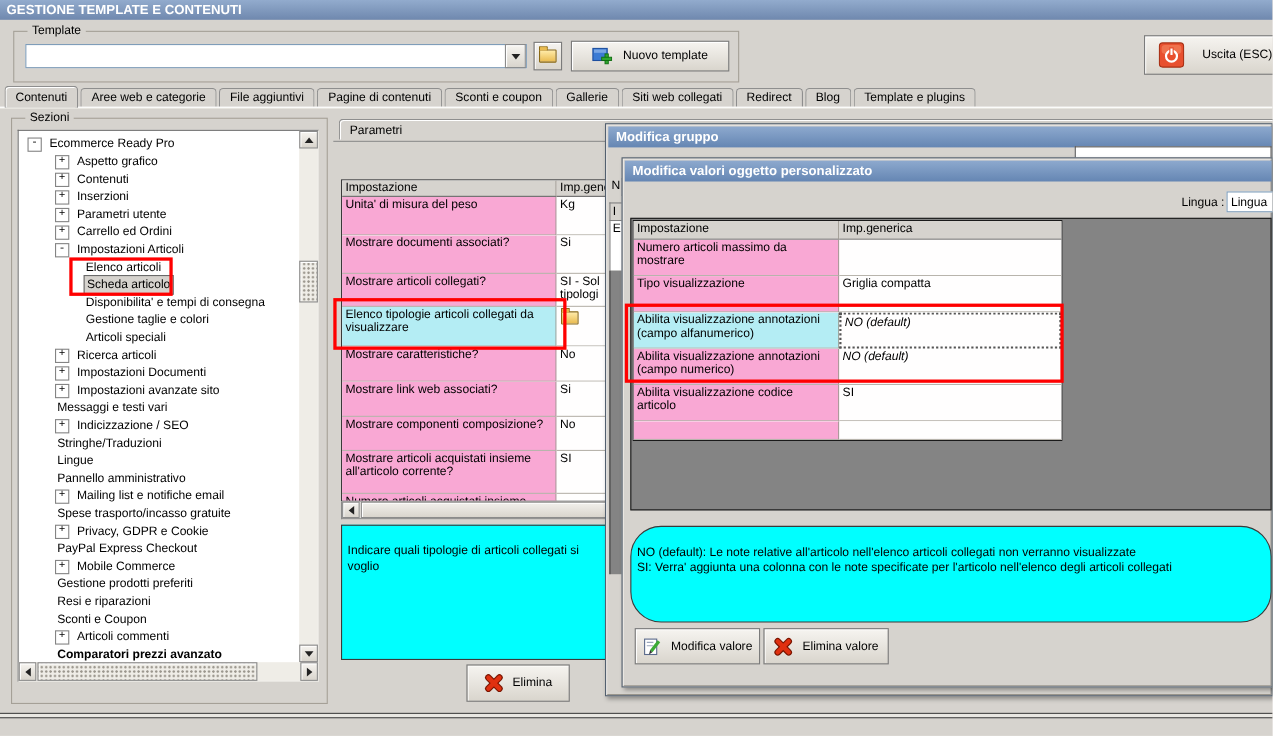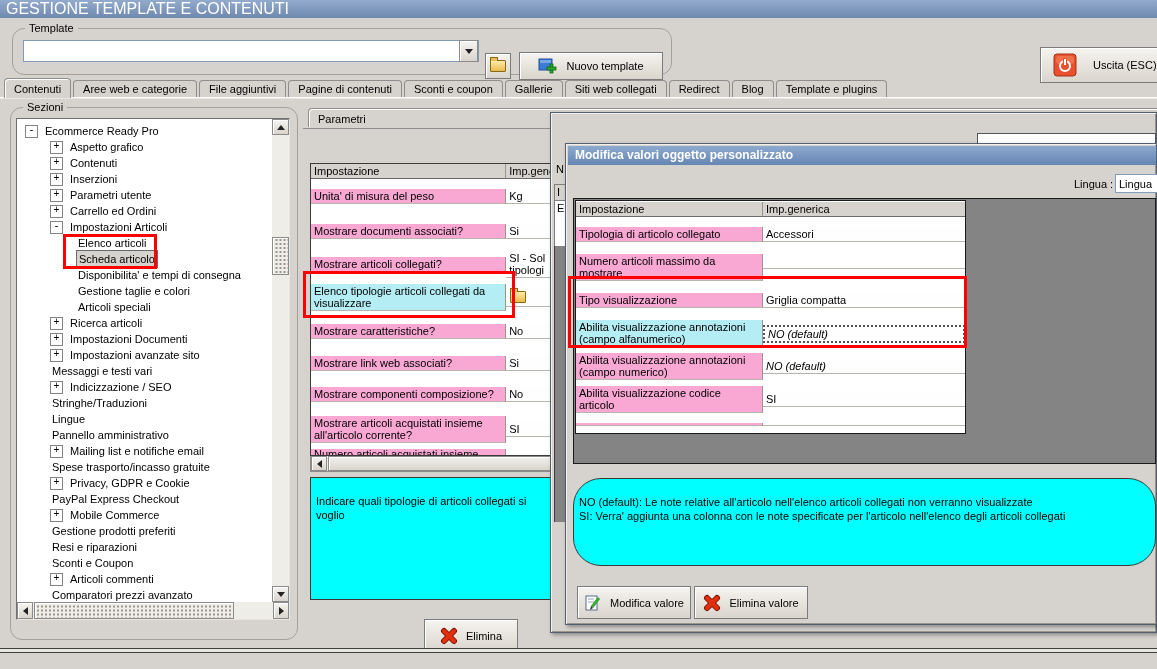--- a/index.html
+++ b/index.html
@@ -2,29 +2,29 @@
 <html><head>
 <meta charset="utf-8">
 <style>
   html,body{margin:0;padding:0;}
   #win{position:relative;width:1157px;height:669px;overflow:hidden;background:#D6D3CE;
        font-family:"Liberation Sans",sans-serif;font-size:11px;color:#000;}
   .abs{position:absolute;box-sizing:border-box;}
 
   
   #titlebar{left:0;top:0;width:1157px;height:18px;background:linear-gradient(#92ABCD,#6F88AE);
-            color:#fff;font-weight:normal;font-size:16px;line-height:18px;padding-left:6px;}
+            color:#fff;font-weight:bold;font-size:12px;line-height:18px;padding-left:6px;}
   .dlg-title{height:19px;background:linear-gradient(#8DA9CE,#6586B3);color:#fff;font-weight:bold;
              font-size:12px;line-height:19px;padding-left:7px;}
 
   
-  .group{border:1px solid #A5A097;border-radius:12px;}
+  .group{border:1px solid #A5A097;border-radius:0;}
   .group>.glabel{position:absolute;top:-7px;left:12px;background:#D6D3CE;padding:0 4px;line-height:12px;}
   .btn{display:flex;align-items:center;gap:8px;justify-content:center;background:linear-gradient(#F6F4F0,#D9D5CD);
-       border:1px solid #7B7B7B;box-shadow:inset 1px 1px 0 #fff;cursor:default;margin-top:15px;}
+       border:1px solid #7B7B7B;box-shadow:inset 1px 1px 0 #fff;cursor:default;}
   .sunken{background:#fff;border:1px solid;border-color:#707070 #E8E6E1 #E8E6E1 #707070;}
   .dialog{background:#D6D3CE;border:1px solid #53606F;box-shadow:inset 1px 1px 0 #F2F0EC,inset -1px -1px 0 #9A968D,2px 2px 4px rgba(0,0,0,.35);}
 
   
   #tabs{left:4px;top:80px;display:flex;gap:2px;}
   .tab{height:17px;line-height:17px;padding:0 9px;background:#D6D3CE;border:1px solid #8E8E8E;
        border-bottom:none;border-radius:4px 4px 0 0;white-space:nowrap;}
   .tab.active{height:19px;margin-top:-2px;line-height:20px;box-shadow:inset 1px 1px 0 #fff;position:relative;z-index:2;}
   #tabline{left:0;top:97px;width:1157px;height:2px;background:#E9E7E2;border-top:1px solid #fff;}
 
@@ -42,21 +42,21 @@
   .thumb{background:linear-gradient(#F2F0EC,#D9D5CD);border:1px solid #8B8B8B;box-shadow:inset 1px 1px 0 #fff;}
   .grip{background-image:radial-gradient(#9A968D 1px,transparent 1.2px);background-size:4px 4px;background-position:center;}
   .tri{width:0;height:0;display:inline-block;}
   .tri.up{border-left:4px solid transparent;border-right:4px solid transparent;border-bottom:5px solid #222;}
   .tri.down{border-left:4px solid transparent;border-right:4px solid transparent;border-top:5px solid #222;}
   .tri.left{border-top:4px solid transparent;border-bottom:4px solid transparent;border-right:5px solid #222;}
   .tri.right{border-top:4px solid transparent;border-bottom:4px solid transparent;border-left:5px solid #222;}
 
   
   .stable{border:1px solid #3A3A3A;background:#fff;overflow:hidden;}
-  .trow{display:flex;overflow:hidden;align-items:center;}
+  .trow{display:flex;overflow:hidden;}
   .tcell{box-sizing:border-box;padding:1px 3px;border-right:1px solid #9A968D;border-bottom:1px solid #B8B4AC;overflow:hidden;}
   .thead .tcell{background:#D6D3CE;border-bottom:1px solid #6A6A6A;}
   .tname{background:#f9a8d4;}
   .tval{background:#FFFEFE;white-space:pre-line;}
   .hl{background:#B4EDF4 !important;}
   .ital{font-style:italic;}
   .focuscell{border:2px dotted #555 !important;}
   #ptable .tname{width:196px;} #ptable .tval{width:45px;border-right:none;}
   #vtable .tname{width:187px;} #vtable .tval{width:202px;border-right:none;}
 
@@ -230,21 +230,21 @@
         <div class="titem" style="padding-left: 31px;">
           <span class="tlabel">Resi e riparazioni</span>
         </div>
         <div class="titem" style="padding-left: 31px;">
           <span class="tlabel">Sconti e Coupon</span>
         </div>
         <div class="titem" style="padding-left: 31px;">
           <span class="glyphbox">+</span>
           <span class="tlabel">Articoli commenti</span>
         </div>
-        <div class="titem" style="padding-left: 31px;">
+        <div class="titem" style="padding-left: 31px; font-weight: bold;">
           <span class="tlabel">Comparatori prezzi avanzato</span>
         </div>
       </div>
 
     <div class="abs sb" style="right:0;top:0;width:17px;height:483px;">
       <div class="abs sb-btn" style="left:0;top:0;width:17px;height:16px;">
           <span class="tri up"></span>
         </div>
       <div class="abs thumb grip" style="left:0;top:118px;width:17px;height:38px;"></div>
       <div class="abs sb-btn" style="left:0;bottom:0;width:17px;height:16px;">
@@ -327,20 +327,23 @@
     <svg width="18" height="18">
       <line x1="4" y1="4" x2="14" y2="14" stroke="#7A1500" stroke-width="6" stroke-linecap="round"></line>
       <line x1="14" y1="4" x2="4" y2="14" stroke="#7A1500" stroke-width="6" stroke-linecap="round"></line>
       <line x1="4" y1="4" x2="14" y2="14" stroke="#E03010" stroke-width="4" stroke-linecap="round"></line>
       <line x1="14" y1="4" x2="4" y2="14" stroke="#E03010" stroke-width="4" stroke-linecap="round"></line>
     </svg>
     <span>Elimina</span>
   </div>
 
   <div class="abs dialog" style="left:550px;top:112px;width:607px;height:521px;z-index:10;">
+    <div class="dlg-title abs" style="left:2px;top:2px;width:603px;">
+      <span>Modifica gruppo</span>
+    </div>
 
     <div class="abs" style="left:426px;top:20px;width:179px;height:12px;background:#fff;border:1px solid #555;border-bottom:none;"></div>
     <div class="abs" style="left:5px;top:50px;">N</div>
     <div class="abs" style="left:14px;top:49px;width:4px;height:16px;background:#fff;border:1px solid #707070;border-right:none;"></div>
     <div class="abs" style="left:3px;top:71px;width:13px;height:17px;background:#D6D3CE;border:1px solid #808080;border-right:none;padding:1px 2px;">I</div>
     <div class="abs" style="left:3px;top:88px;width:13px;height:45px;background:#fff;border-left:1px solid #808080;padding:1px 2px;">E</div>
     <div class="abs darkfill" style="left:3px;top:133px;width:13px;height:276px;border-left:1px solid #404040;"></div>
   </div>
 
   <div class="abs dialog" style="left:565px;top:143px;width:592px;height:482px;z-index:20;">
@@ -351,24 +354,20 @@
     <div class="abs" style="left:508px;top:34px;">Lingua :</div>
     <div class="abs combo" style="left:549px;top:30px;width:50px;height:19px;">
       <span style="padding:0 3px;">Lingua</span>
     </div>
 
     <div class="abs darkfill" style="left:7px;top:54px;width:583px;height:266px;border:1px solid #1A1A1A;overflow:hidden;">
       <div id="vtable" class="abs stable" style="left:1px;top:1px;width:391px;border:1px solid #1A1A1A;">
           <div class="trow thead" style="height: 17px;">
             <div class="tcell tname" style="background: rgb(214, 211, 206); white-space: nowrap;">Impostazione</div>
             <div class="tcell tval" style="background: rgb(214, 211, 206); white-space: nowrap;">Imp.generica</div>
-          </div>
-          <div class="trow" style="height: 33px;">
-            <div class="tcell tname">Tipologia di articolo collegato</div>
-            <div class="tcell tval">Accessori</div>
           </div>
           <div class="trow" style="height: 33px;">
             <div class="tcell tname">Numero articoli massimo da mostrare</div>
             <div class="tcell tval"></div>
           </div>
           <div class="trow" style="height: 33px;">
             <div class="tcell tname">Tipo visualizzazione</div>
             <div class="tcell tval">Griglia compatta</div>
           </div>
           <div class="trow" style="height: 33px;">

